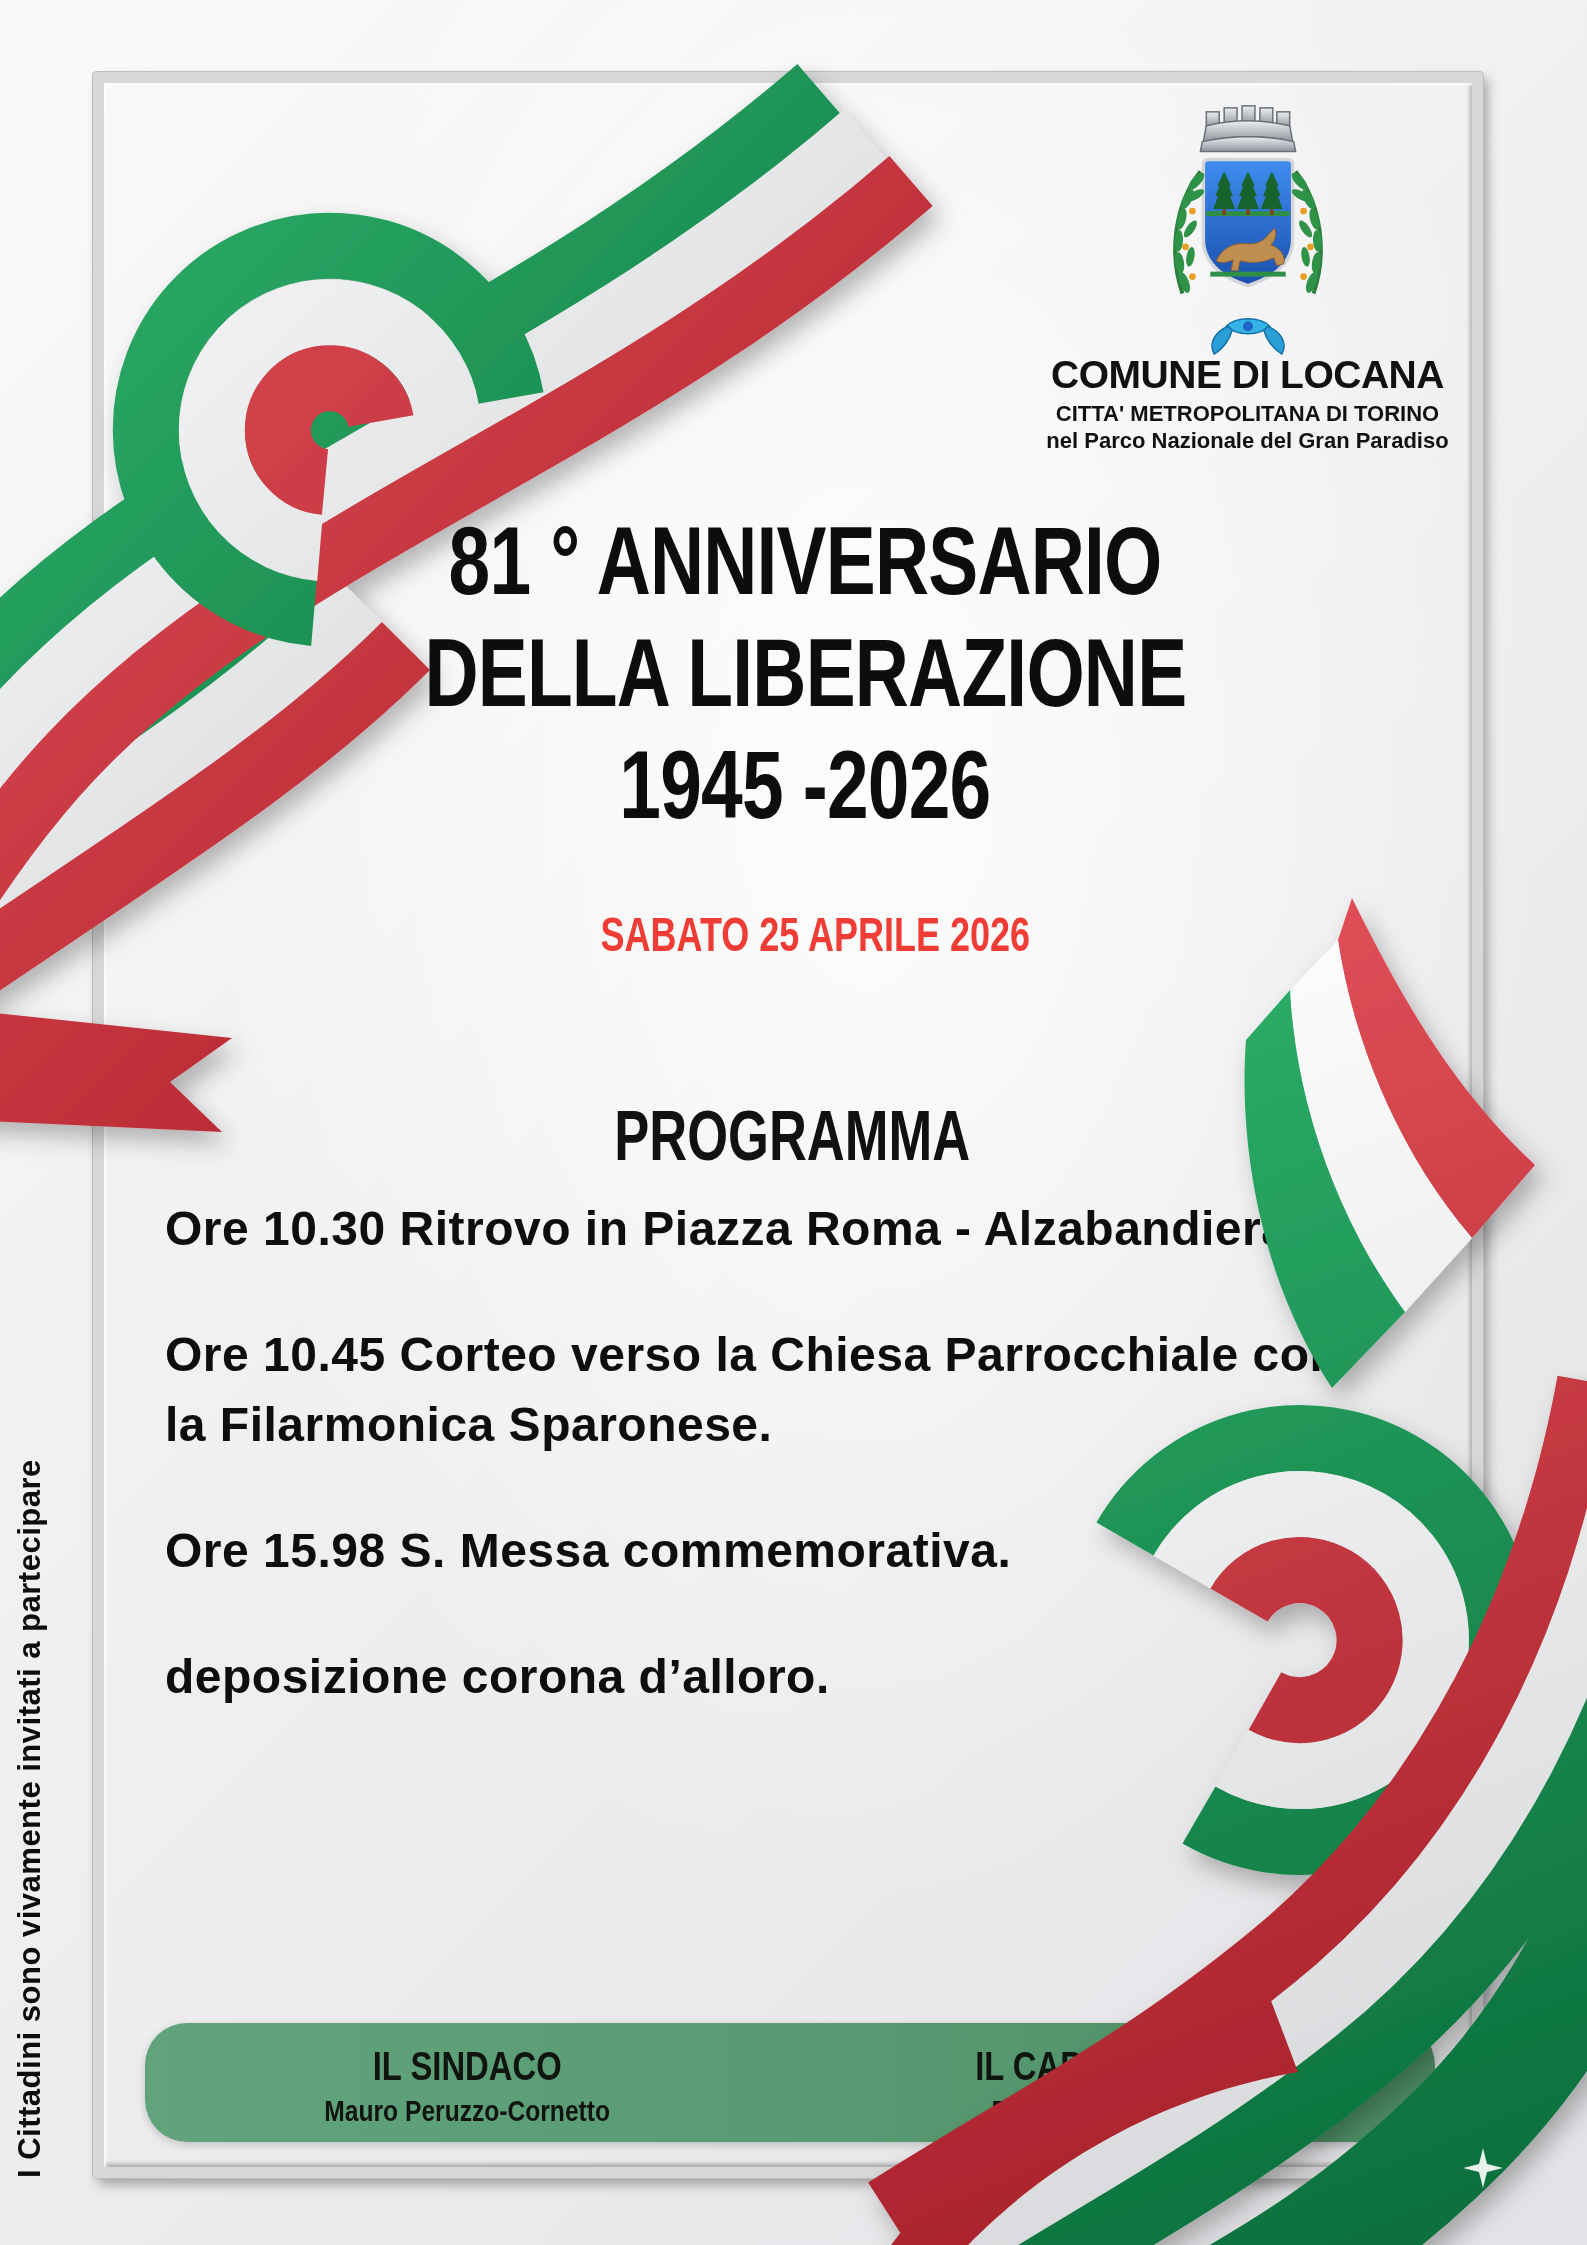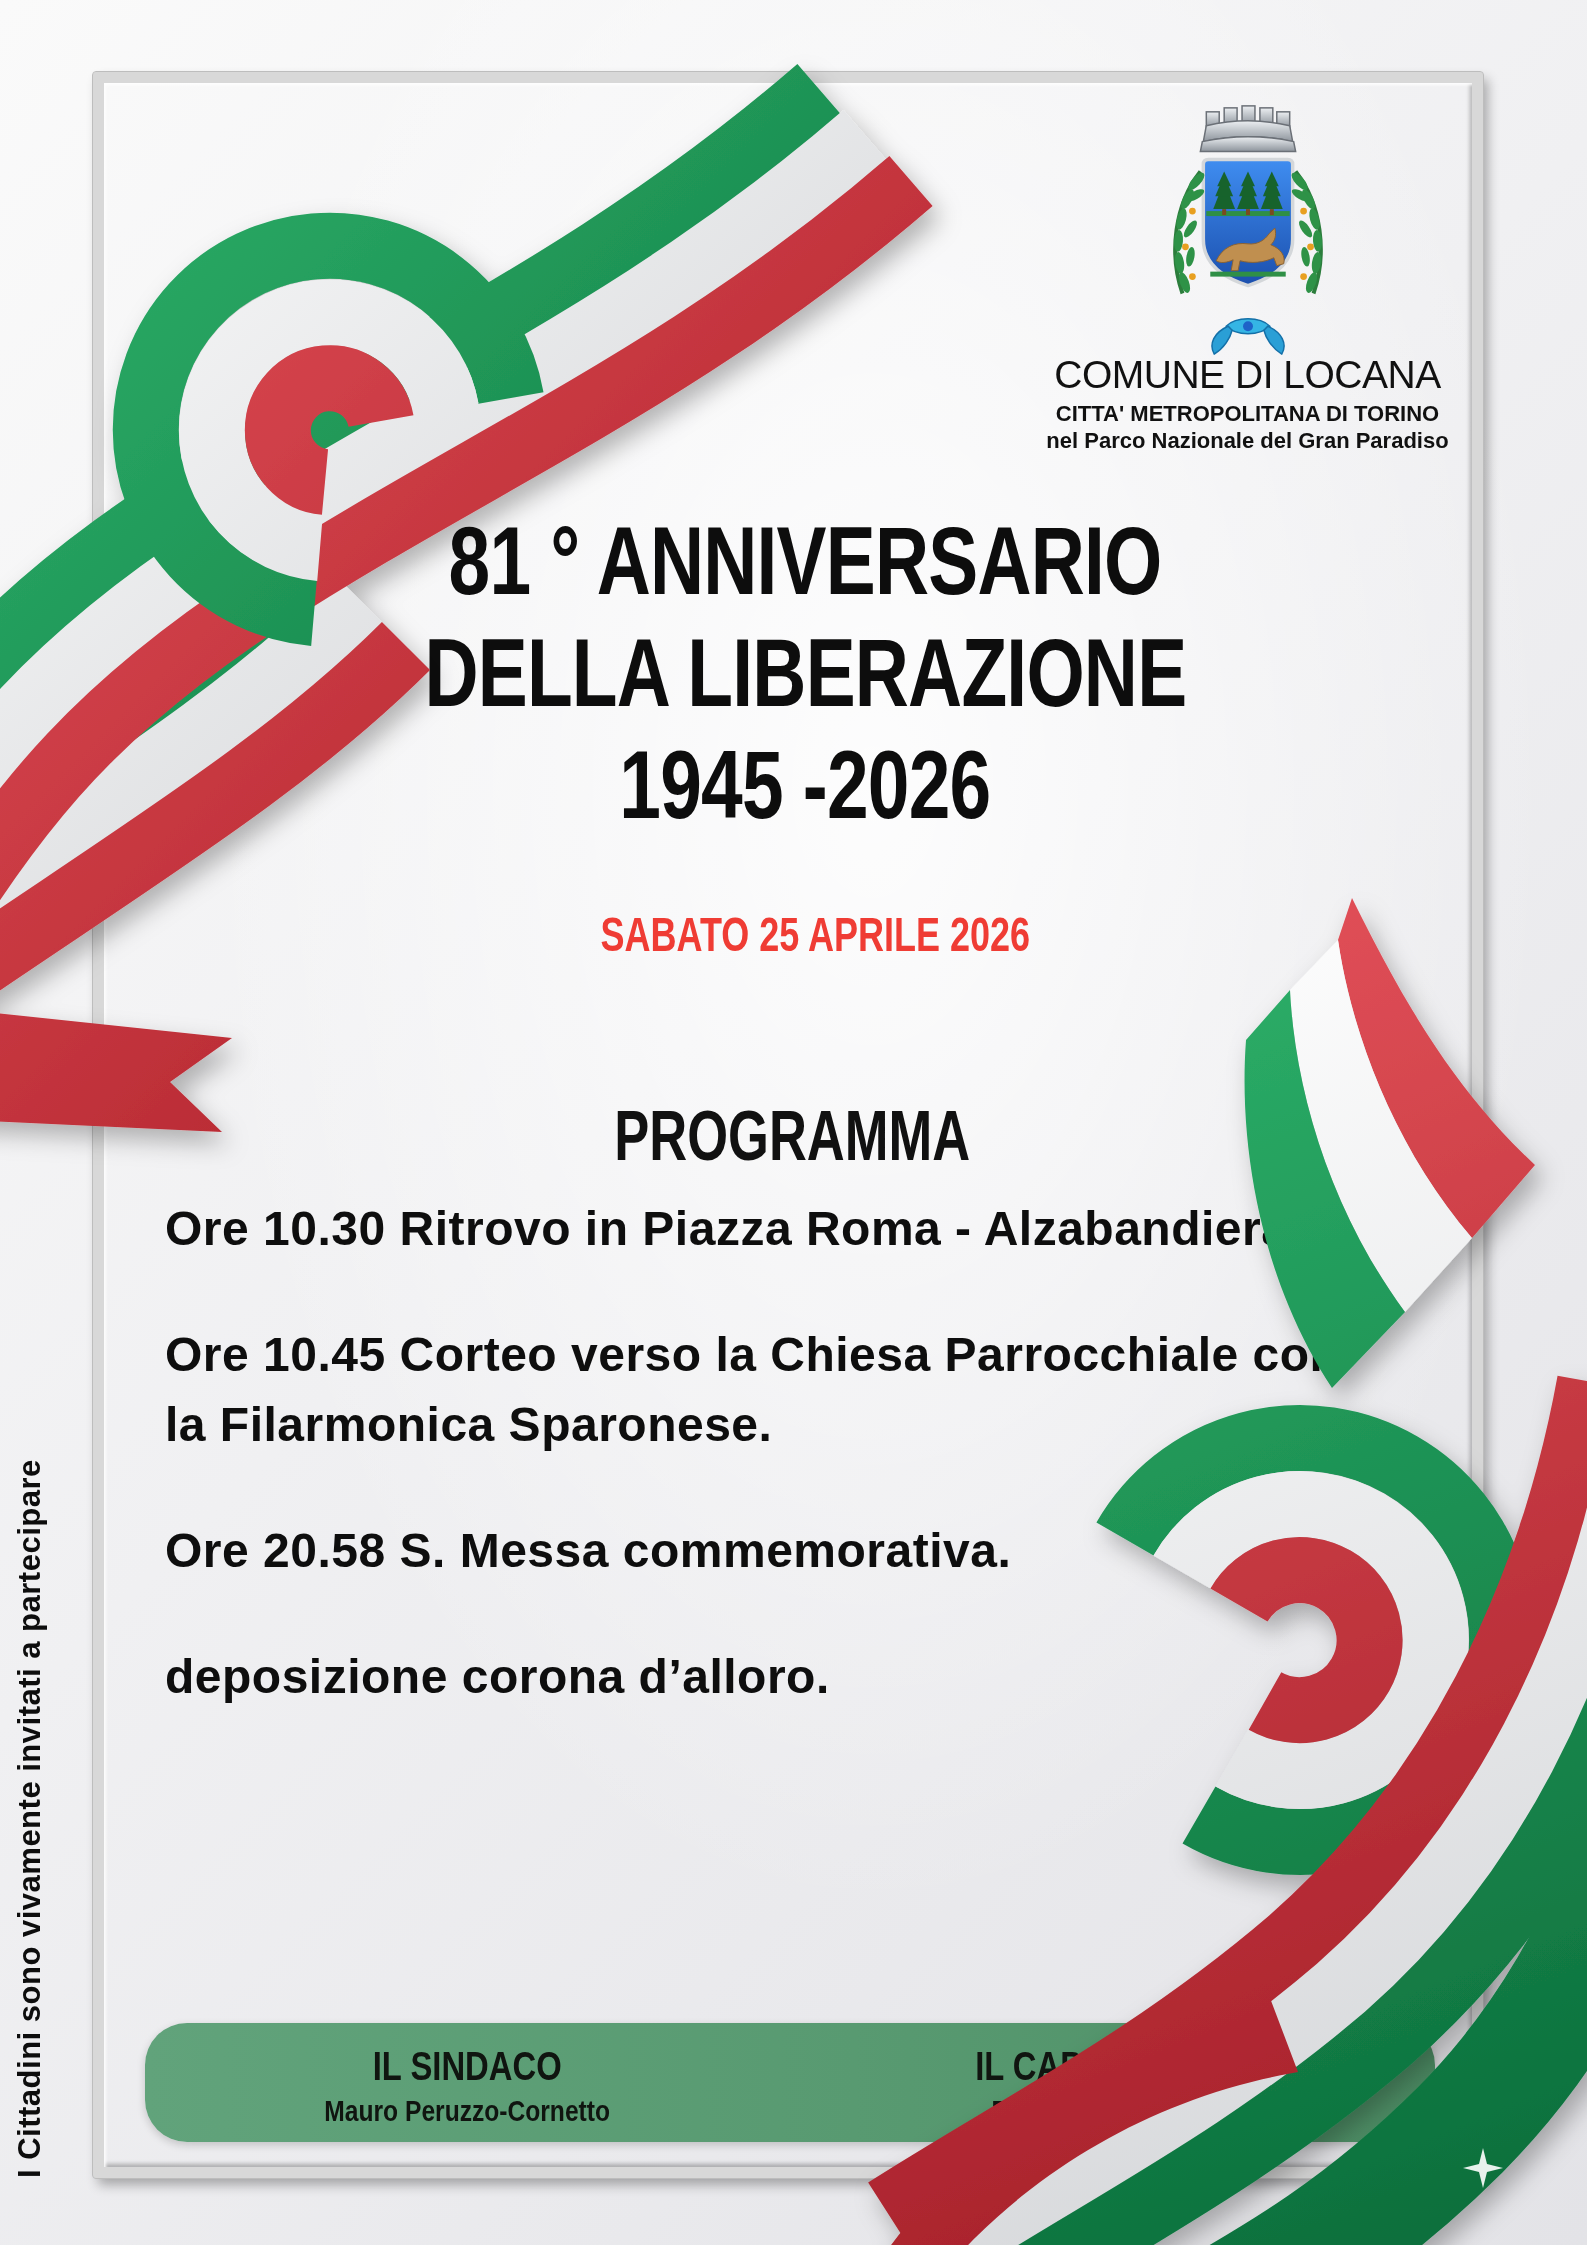--- a/index.html
+++ b/index.html
@@ -18,21 +18,21 @@
     box-shadow: 5px 7px 12px rgba(0,0,0,.30),
                 inset 2px 2px 3px rgba(255,255,255,.95),
                 inset -2px -3px 4px rgba(0,0,0,.28);
     z-index:1;
   }
   .layer-art{position:absolute; inset:0; z-index:4; pointer-events:none;}
   .crest{position:absolute; left:1148px; top:90px; width:200px; height:268px; z-index:2;}
 
   
   .muni-block{position:absolute; left:1005px; top:352px; width:485px; text-align:center; z-index:3;}
-  .muni-name{font-size:39px; font-weight:400; letter-spacing:-.5px; line-height:46px;}
+  .muni-name{font-size:39px; font-weight:700; letter-spacing:-.5px; line-height:46px;}
   .muni-sub1{font-size:22px; font-weight:700; line-height:28px; margin-top:2px;}
   .muni-sub2{font-size:22px; font-weight:700; line-height:26px;}
 
   .cond{display:inline-block; font-weight:700; transform:scaleX(.78); transform-origin:50% 50%; letter-spacing:-1px; white-space:nowrap;}
 
   .title-block{position:absolute; left:115px; top:505px; width:1380px; text-align:center; z-index:3;}
   .title-line{font-size:96px; line-height:112px; color:#0d0d0d;}
 
   .date-line{position:absolute; left:130px; top:898px; width:1370px; text-align:center; z-index:3; color:#ef3c34; font-size:48px; line-height:74px;}
   .date-line .cond{transform:scaleX(.75); letter-spacing:0;}
@@ -178,21 +178,21 @@
 
   <div class="program">
     <div class="item">
       <div class="pline">Ore 10.30 Ritrovo in Piazza Roma - Alzabandiera.</div>
     </div>
     <div class="item">
       <div class="pline">Ore 10.45 Corteo verso la Chiesa Parrocchiale con</div>
       <div class="pline">la Filarmonica Sparonese.</div>
     </div>
     <div class="item">
-      <div class="pline">Ore 20.58 S. Messa commemorativa.</div>
+      <div class="pline">Ore 15.98 S. Messa commemorativa.</div>
     </div>
     <div class="item">
       <div class="pline">deposizione corona d’alloro.</div>
     </div>
   </div>
 
   <div class="sig-bar">
     <div class="sig-col">
       <div class="sig-role"><span class="cond">IL SINDACO</span></div>
       <div class="sig-name"><span class="cond">Mauro Peruzzo-Cornetto</span></div>

